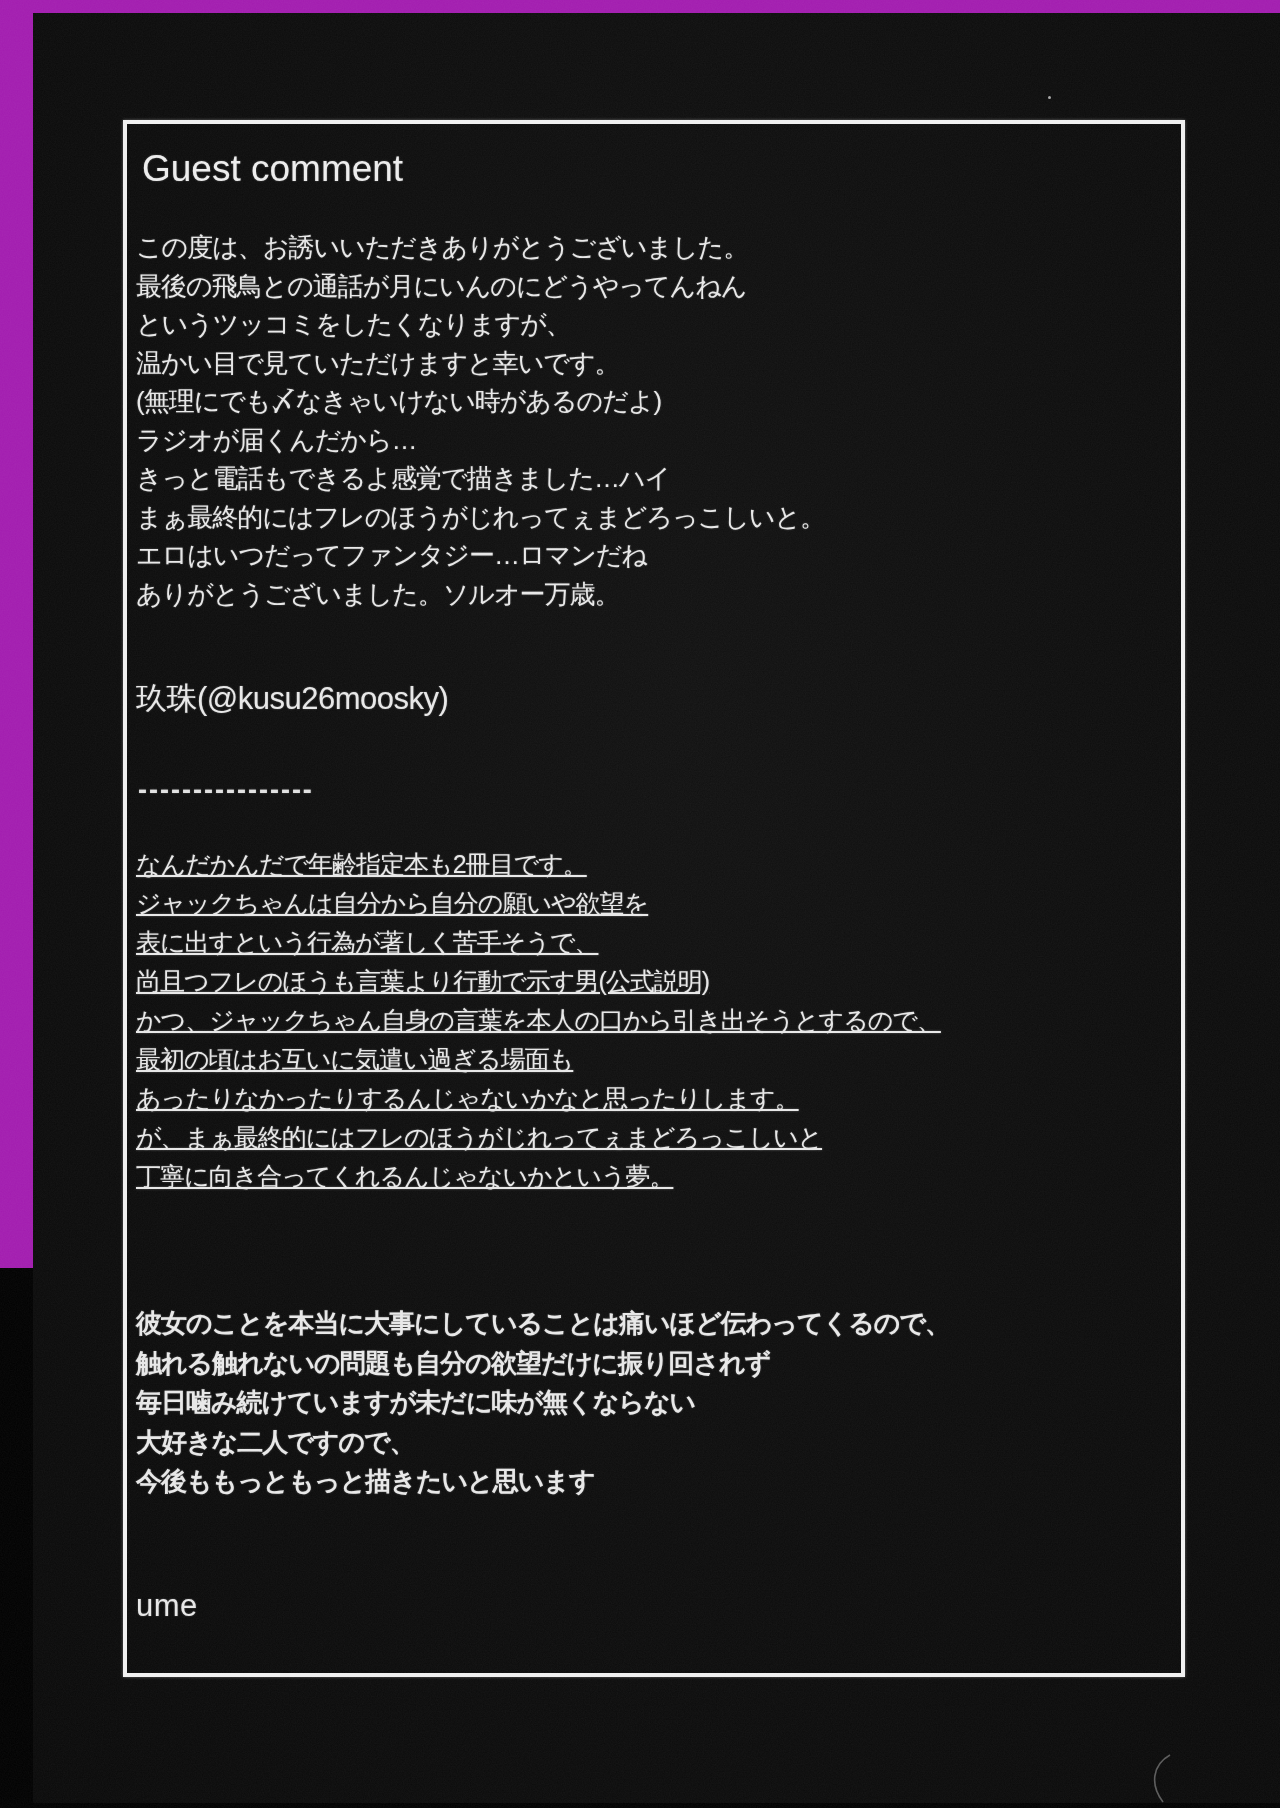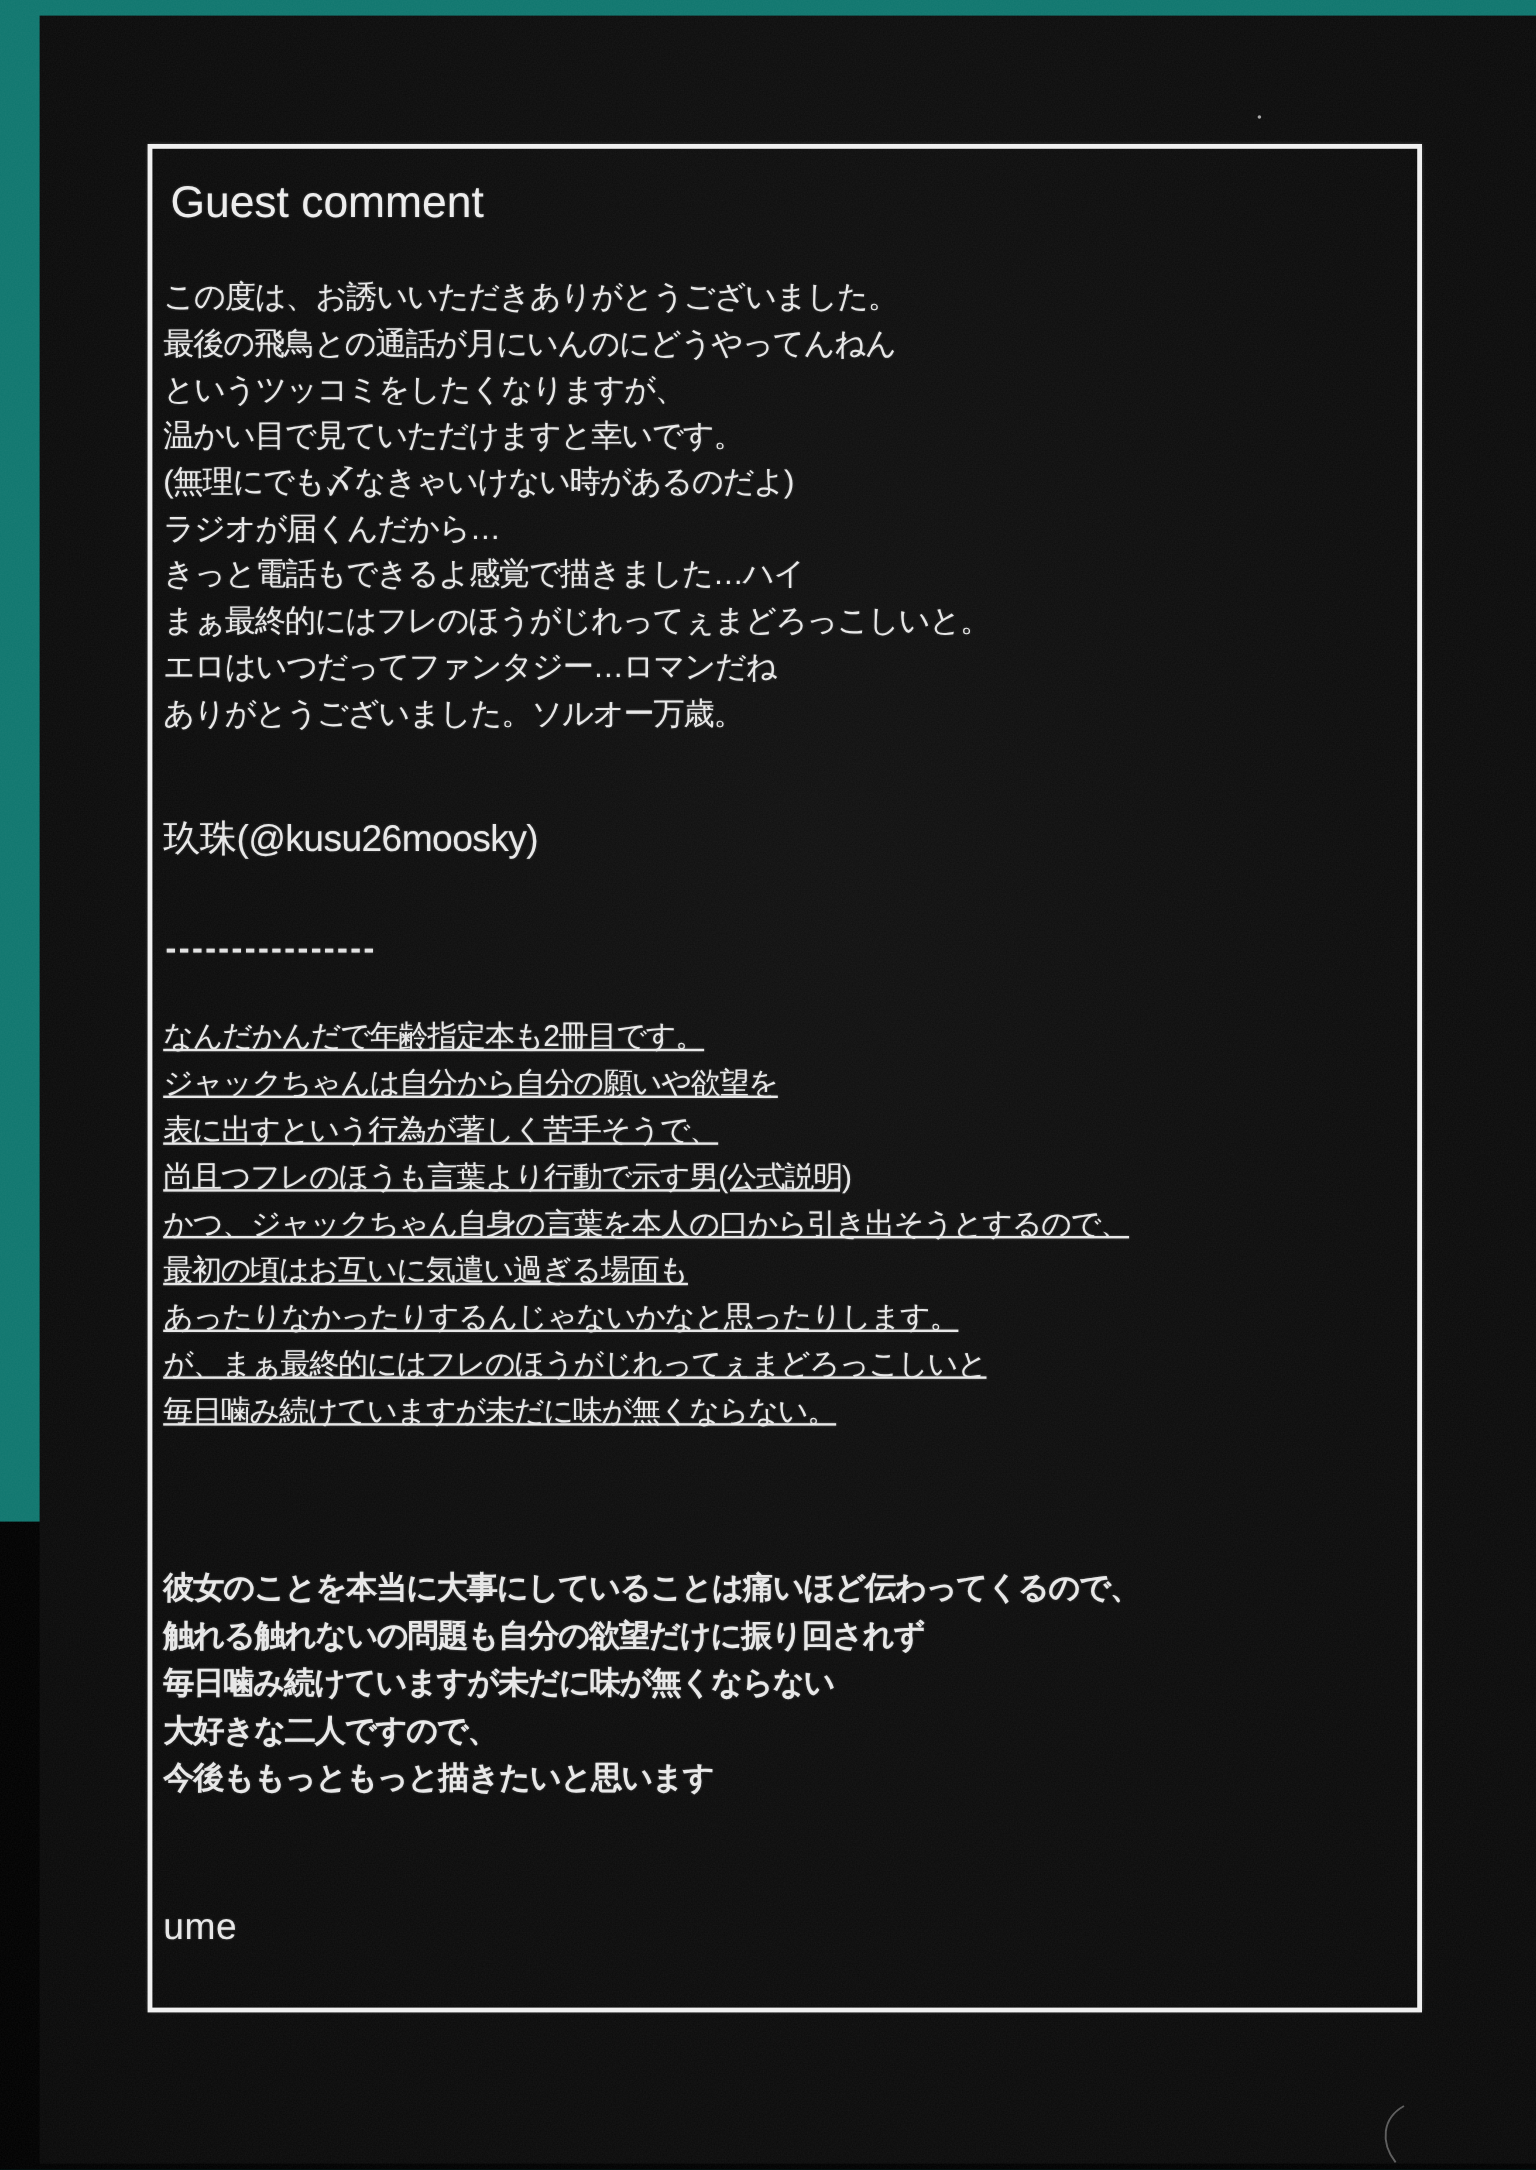--- a/index.html
+++ b/index.html
@@ -2,21 +2,21 @@
 <html><head>
 <meta charset="utf-8">
 <style>
   html, body {
     margin: 0; padding: 0;
     width: 1280px; height: 1808px;
     background: #000;
     overflow: hidden;
     font-family: "Liberation Sans", sans-serif;
   }
-  .stage { position: relative; width: 1280px; height: 1268px; background: #0f766e; }
+  .stage { position: relative; width: 1280px; height: 1268px; background: #a21caf; }
 
   
   .scan-page {
     position: absolute; left: 33px; top: 13px;
     width: 1247px; height: 1790px;
     background: radial-gradient(ellipse at 52% 38%, #111111 0%, #0c0c0c 55%, #090909 100%);
   }
 
   .noise { position: absolute; left: 0; top: 0; pointer-events: none; }
 
@@ -111,21 +111,21 @@
 
     <div class="para host-para1">
       <div class="jline">なんだかんだで年齢指定本も2冊目です。</div>
       <div class="jline">ジャックちゃんは自分から自分の願いや欲望を</div>
       <div class="jline">表に出すという行為が著しく苦手そうで、</div>
       <div class="jline">尚且つフレのほうも言葉より行動で示す男(公式説明)</div>
       <div class="jline">かつ、ジャックちゃん自身の言葉を本人の口から引き出そうとするので、</div>
       <div class="jline">最初の頃はお互いに気遣い過ぎる場面も</div>
       <div class="jline">あったりなかったりするんじゃないかなと思ったりします。</div>
       <div class="jline">が、まぁ最終的にはフレのほうがじれってぇまどろっこしいと</div>
-      <div class="jline">毎日噛み続けていますが未だに味が無くならない。</div>
+      <div class="jline">丁寧に向き合ってくれるんじゃないかという夢。</div>
     </div>
 
     <div class="para host-para2">
       <div class="jline">彼女のことを本当に大事にしていることは痛いほど伝わってくるので、</div>
       <div class="jline">触れる触れないの問題も自分の欲望だけに振り回されず</div>
       <div class="jline">毎日噛み続けていますが未だに味が無くならない</div>
       <div class="jline">大好きな二人ですので、</div>
       <div class="jline">今後ももっともっと描きたいと思います</div>
     </div>
 

